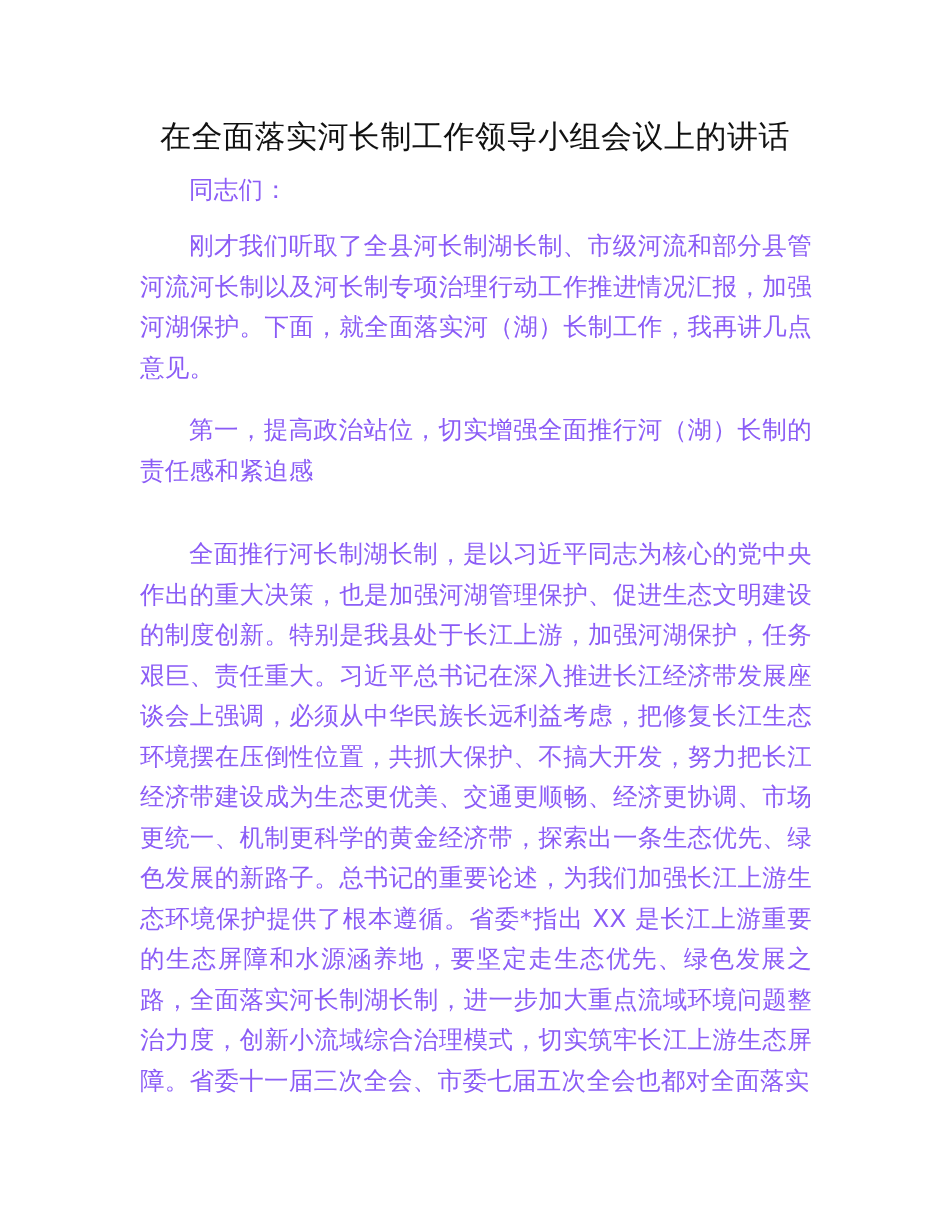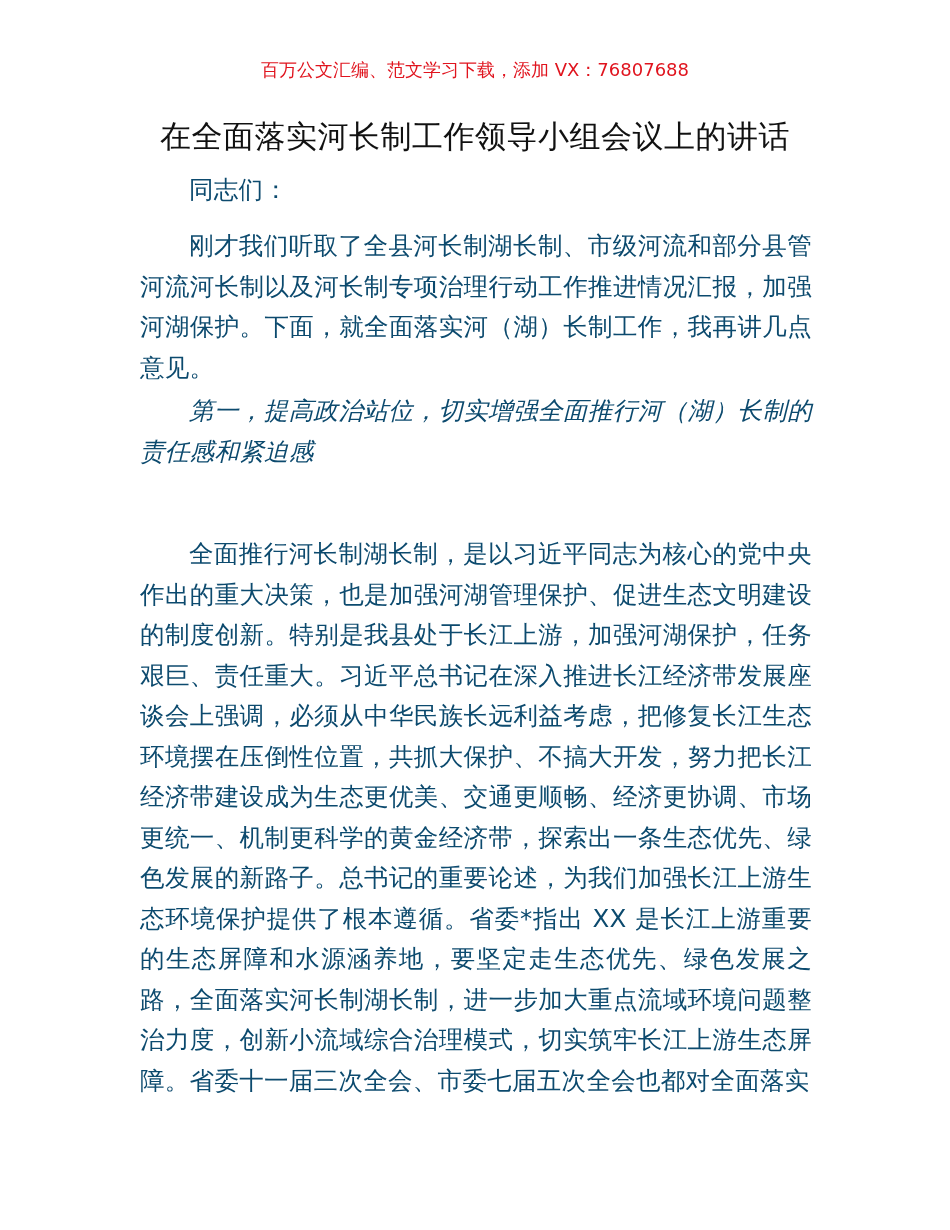--- a/index.html
+++ b/index.html
@@ -44,42 +44,41 @@
       line-height: 44px;
       color: #111111;
       letter-spacing: 0.5px;
     }
     .body-text {
       position: absolute;
       left: 140px;
       width: 672px;
       font-size: 24.5px;
       line-height: 40.5px;
-      color: #0c4a6e;
+      color: #8b5cf6;
       text-align: justify;
       text-justify: inter-character;
       letter-spacing: 0.3px;
     }
     .para {
       margin: 0;
       padding: 0;
       text-indent: 2em;
     }
     .salutation {
       top: 170px;
     }
     .p1 { top: 226px; }
-    .p2 { top: 391px; font-style: italic; }
+    .p2 { top: 410px; }
     .p3 { top: 534px; }
   </style>
 </head>
 <body>
 
 <div class="page">
-  <div class="watermark">百万公文汇编、范文学习下载，添加 VX：76807688</div>
 
   <div class="title">在全面落实河长制工作领导小组会议上的讲话</div>
 
   <div class="body-text salutation">
     <p class="para">同志们：</p>
   </div>
 
   <div class="body-text p1">
     <p class="para">刚才我们听取了全县河长制湖长制、市级河流和部分县管河流河长制以及河长制专项治理行动工作推进情况汇报，加强河湖保护。下面，就全面落实河（湖）长制工作，我再讲几点意见。</p>
   </div>

